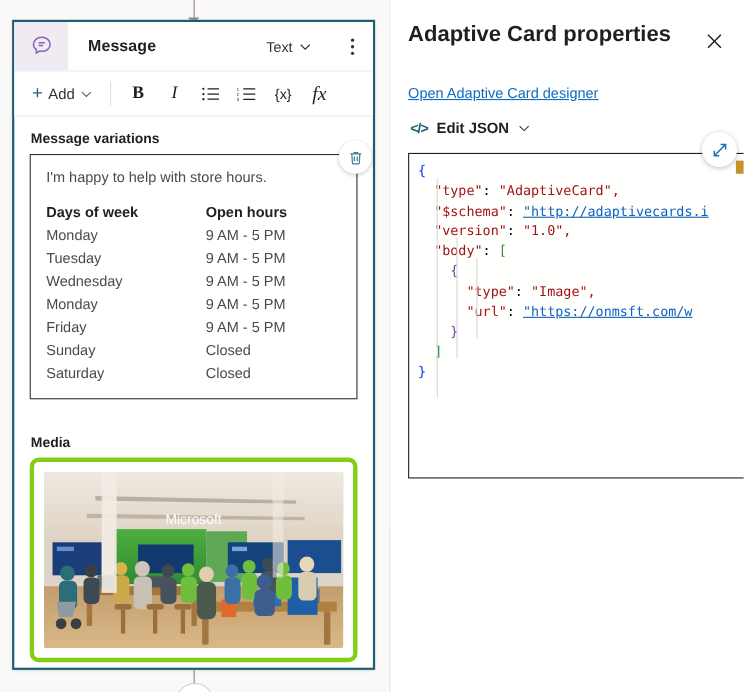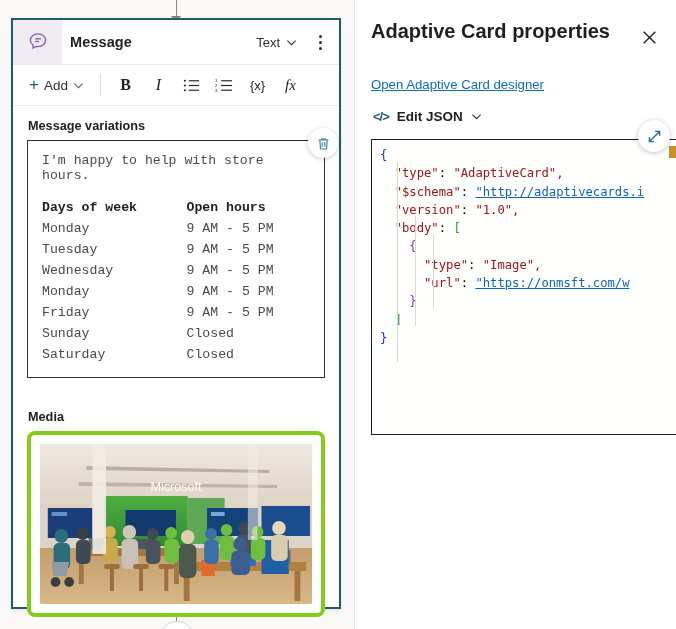--- a/index.html
+++ b/index.html
@@ -57,24 +57,24 @@
     border-bottom: 1px solid #edebe9;
     background: #ffffff;
   }
   .node-icon-box {
     width: 49px; height: 44px; background: #f0eaf2;
     display: flex; align-items: center; justify-content: center;
     flex: 0 0 auto;
   }
   .node-title {
     font-size: 14.5px; color: #201f1e; font-weight: 600;
-    margin-left: 8px; letter-spacing: .1px;
+    margin-left: 18px; letter-spacing: .1px;
   }
   .node-header-right {
-    margin-left: auto; display: flex; align-items: center; gap: 2px;
+    margin-left: auto; display: flex; align-items: center; gap: 16px;
     padding-right: 9px;
   }
   .text-dd {
     display:flex; align-items:center; gap:6px;
     font-size: 13px; color: #323130; padding: 3px 5px; cursor: default;
   }
   .kebab {
     width: 20px; height: 26px; display:flex; flex-direction:column;
     align-items:center; justify-content:center; gap:3px; margin-left:6px;
   }
@@ -91,36 +91,35 @@
     font-size: 13.5px; color: #323130; padding: 4px 6px;
   }
   .tb-sep { width:1px; height:22px; background:#e1dfdd; margin: 0 8px 0 10px; }
   .tb-btn {
     width: 33px; height: 30px; display:flex; align-items:center;
     justify-content:center; color:#201f1e;
   }
   .tb-btn.bold   { font-weight: 700; font-size: 16px; font-family:"Liberation Serif", serif;}
   .tb-btn.italic { font-style: italic; font-size: 16px; font-family:"Liberation Serif", serif;}
   .tb-btn.curly  { font-size: 13px; }
-  .tb-btn.fx     { font-size: 15px; font-style: italic; font-family:"Liberation Serif", serif;}
+  .tb-btn.fx     { font-size: 18px; font-style: italic; font-family:"Liberation Serif", serif;}
 
   
   .node-body { padding: 10px 14px 0 14px; }
   .section-label {
     font-size: 12.7px; font-weight: 700; color: #201f1e;
     margin: 3px 0 7px 1px;
   }
   .variation-box {
     position: relative;
     border: 1px solid #323130;
     background: #ffffff;
     padding: 12px 14px 12px 14px;
     min-height: 190px;
     box-sizing: border-box;
-    font-family: Liberation Mono, monospace;
   }
   .var-intro { font-size: 13.2px; color: #4a4a48; margin-bottom: 17px; }
   table.hours { border-collapse: collapse; width: 100%; }
   table.hours th {
     text-align: left; font-size: 13.2px; font-weight: 700; color: #201f1e;
     padding: 0 0 3px 0;
   }
   table.hours th.col2, table.hours td.col2 { padding-left: 16px; }
   table.hours td {
     font-size: 13.2px; color: #4a4a48; padding: 2px 0; line-height: 17px;

